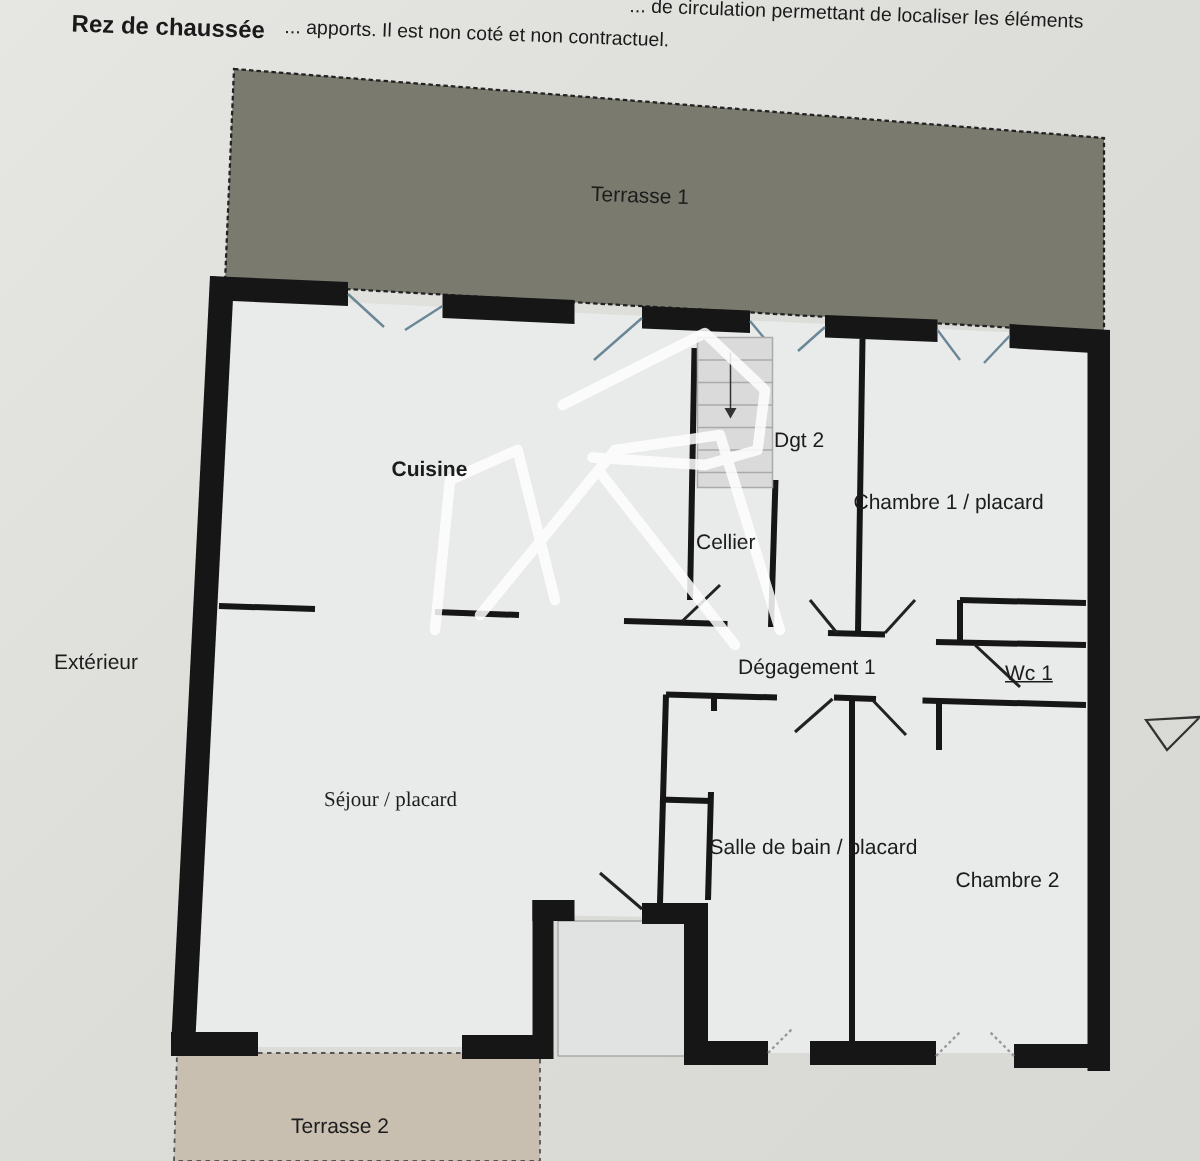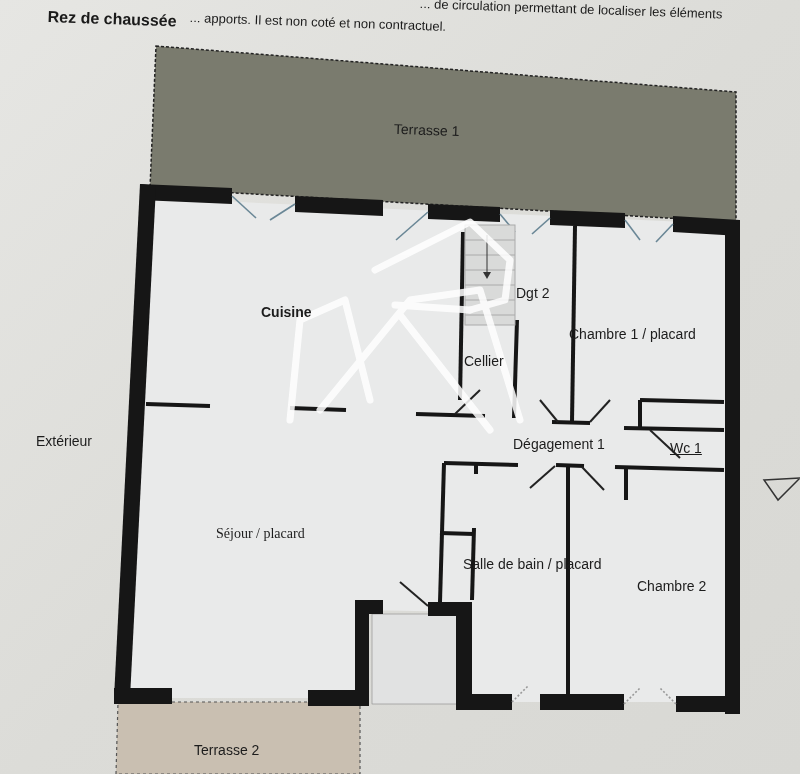--- a/index.html
+++ b/index.html
@@ -127,18 +127,18 @@
     <line x1="400" y1="315" x2="490" y2="430"></line>
   </g>
 </svg>
 
 <div class="abs label" style="left:394px; top:122px; transform:rotate(2deg);">Terrasse 1</div>
 <div class="abs label" style="left:261px; top:304px;font-weight:bold;">Cuisine</div>
 <div class="abs label" style="left:516px; top:285px;">Dgt 2</div>
 <div class="abs label" style="left:464px; top:353px;">Cellier</div>
 <div class="abs label" style="left:569px; top:326px;">Chambre 1 / placard</div>
 <div class="abs label" style="left:36px; top:385px;margin-top:48px;">Extérieur</div>
-<div class="abs label" style="left:492px; top:436px;margin-left:21px;">Dégagement 1</div>
+<div class="abs label" style="left:492px; top:436px;">Dégagement 1</div>
 <div class="abs label" style="left:670px; top:440px;text-decoration:underline;">Wc 1</div>
 <div class="abs label" style="left:216px; top:526px;font-family:Liberation Serif, serif;">Séjour / placard</div>
-<div class="abs label" style="left:463px; top:556px;">Salle de bain / placard</div>
+<div class="abs label" style="left:473px; top:556px;">Salle de bain / placard</div>
 <div class="abs label" style="left:603px; top:578px;margin-left:34px;">Chambre 2</div>
 <div class="abs label" style="left:194px; top:742px;text-align:center;">Terrasse 2</div>
 
 </body></html>

